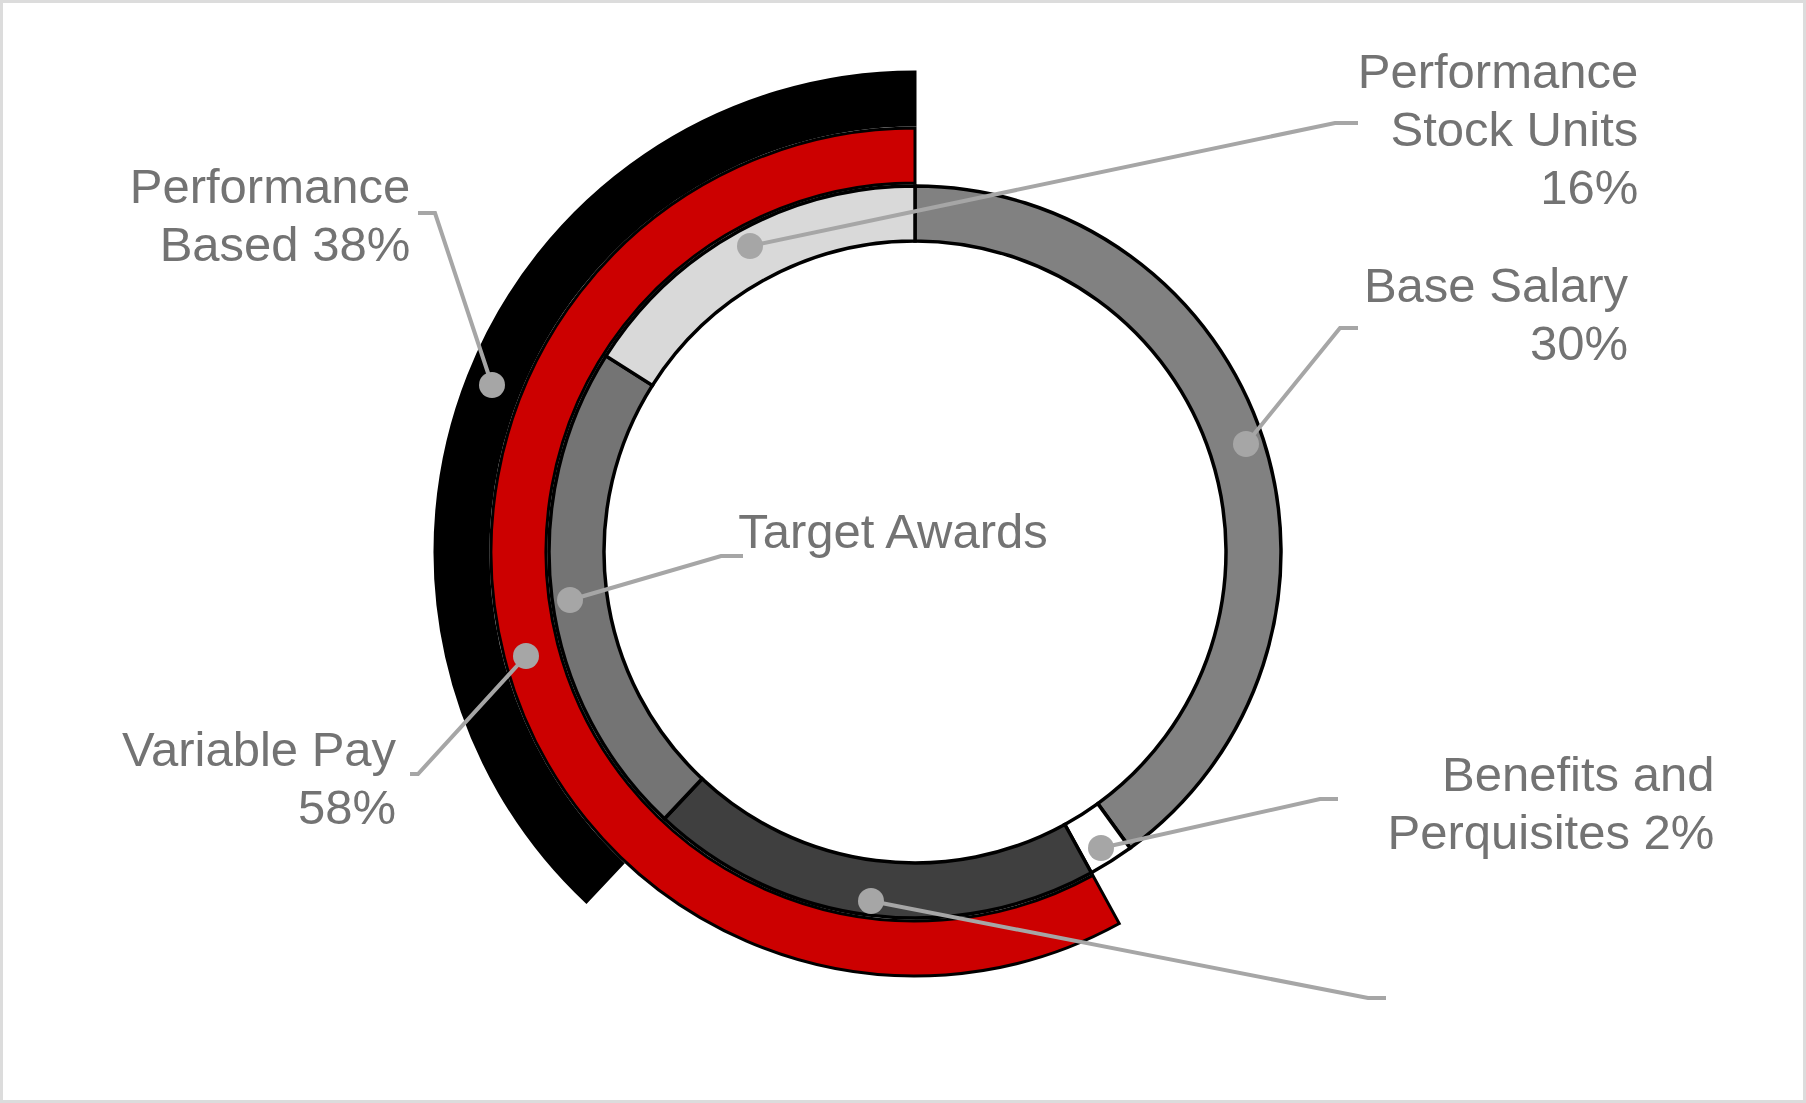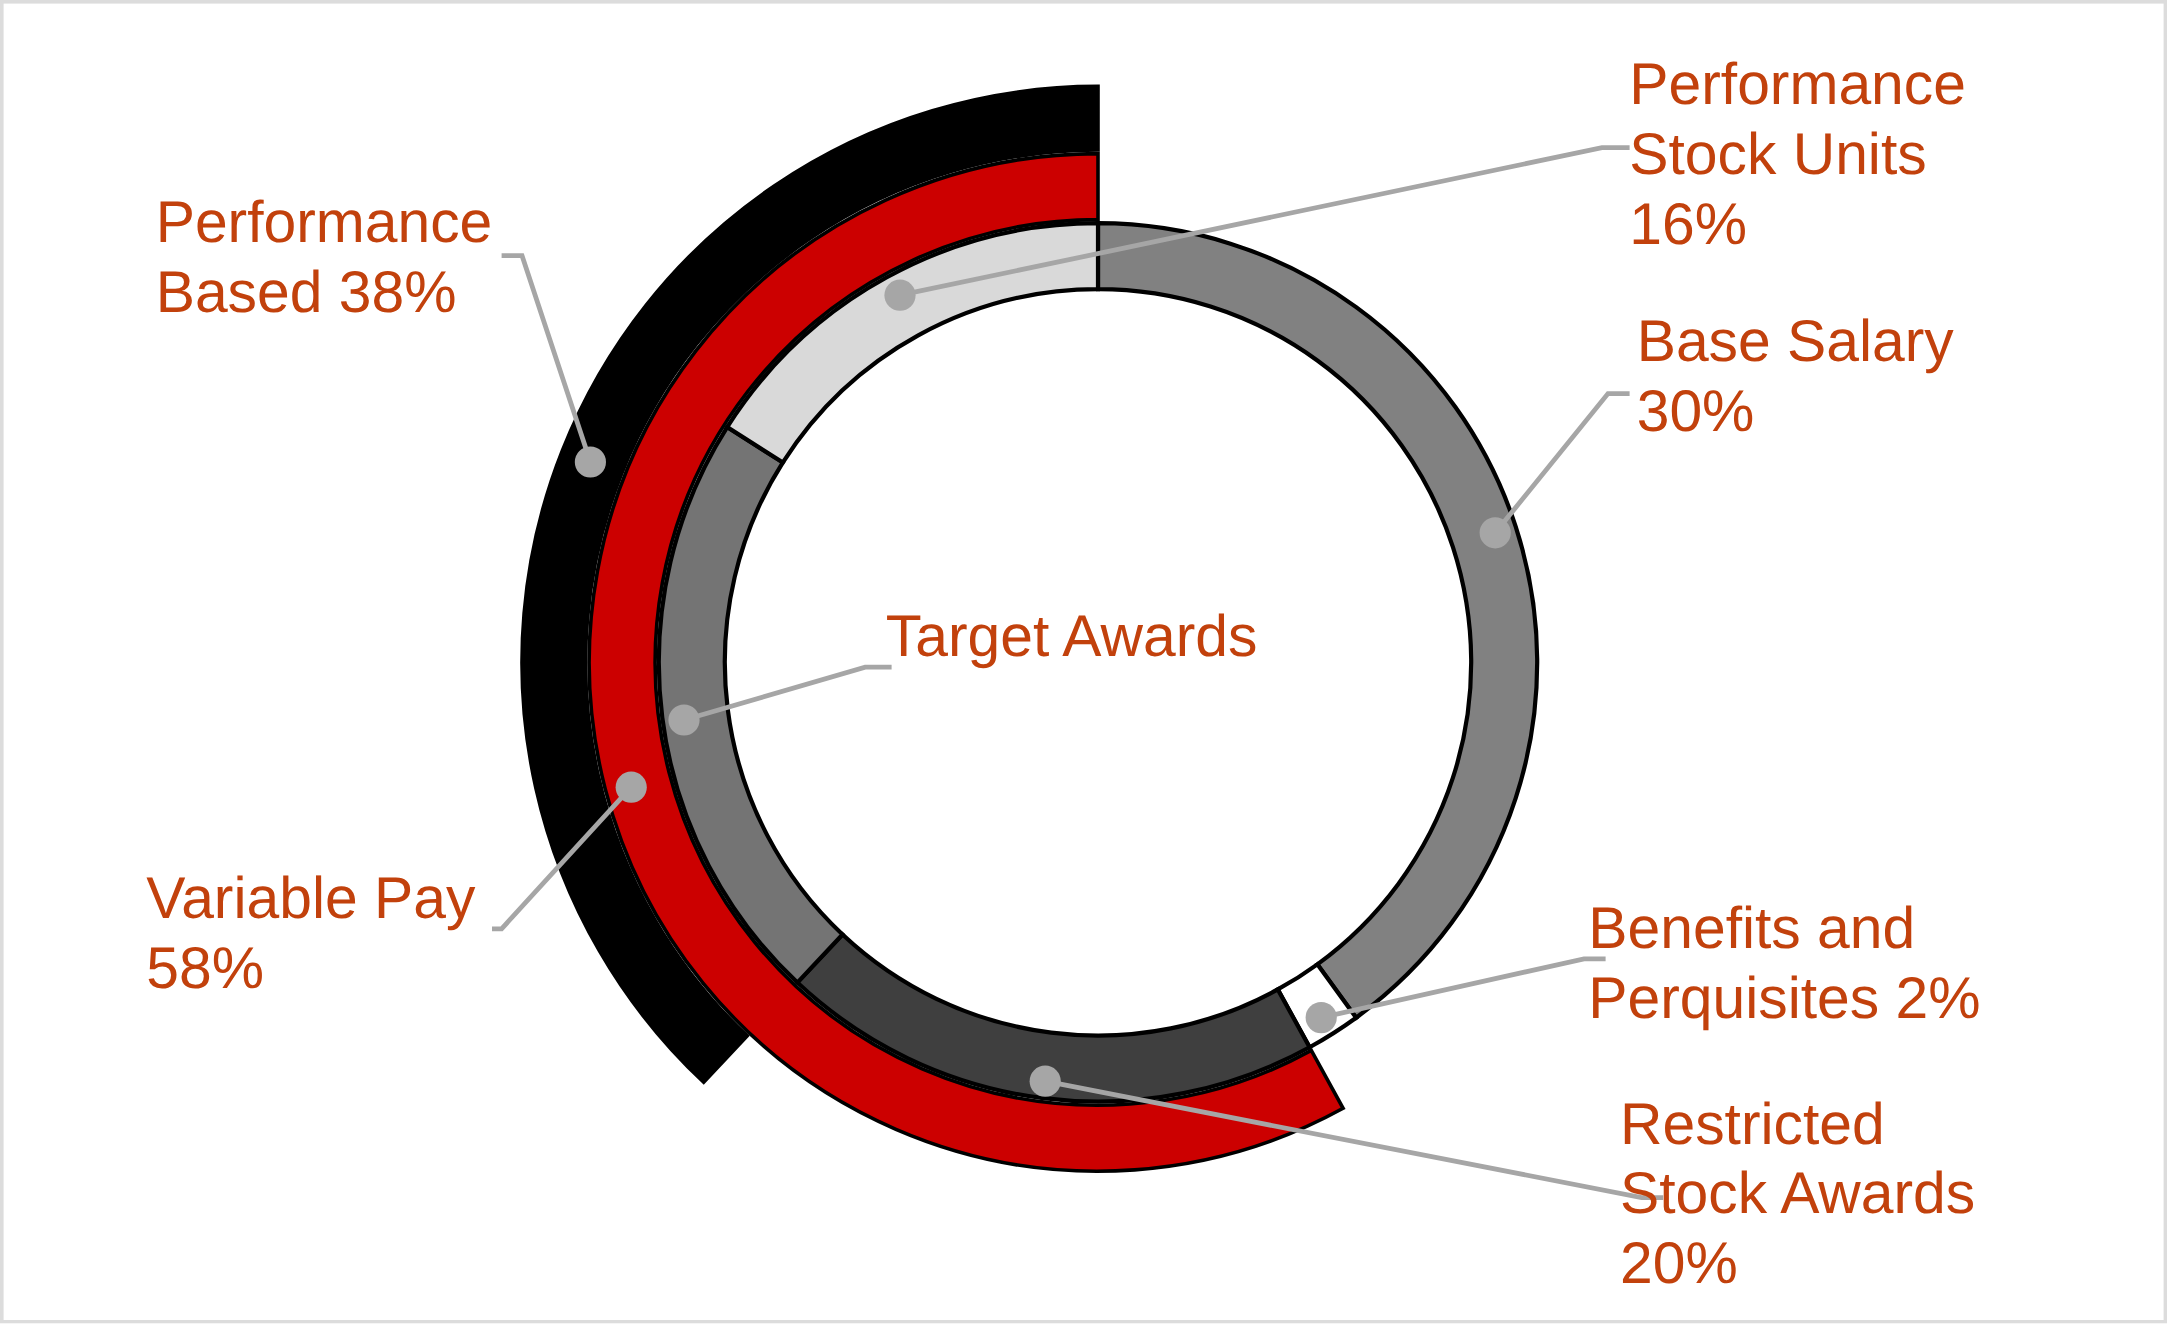--- a/index.html
+++ b/index.html
@@ -15,29 +15,29 @@
   }
   #chart-svg {
     position: absolute;
     left: 0; top: 0;
   }
   .label {
     position: absolute;
     transform: translateX(-50%);
     font-size: 49px;
     line-height: 58px;
-    color: #c2410c;
-    text-align: left;
+    color: #737373;
+    text-align: right;
     white-space: nowrap;
   }
   .label span { display: block; }
   .lbl-performance-based { left: 267px;  top: 154px; }
   .lbl-psu               { left: 1495px; top: 39px;  }
   .lbl-base-salary       { left: 1493px; top: 253px; }
-  .lbl-benefits          { left: 1484px; top: 742px; }
+  .lbl-benefits          { left: 1548px; top: 742px; }
   .lbl-restricted        { left: 1495px; top: 905px; }
   .lbl-variable-pay      { left: 256px;  top: 717px; }
   .lbl-target-bonus      { left: 890px;  top: 499px; }
 </style>
 </head>
 <body>
 
 <div class="canvas">
 
   <svg id="chart-svg" width="1806" height="1103" viewBox="0 0 1806 1103">
@@ -78,25 +78,20 @@
   <div class="label lbl-base-salary">
     <span>Base Salary</span>
     <span>30%</span>
   </div>
 
   <div class="label lbl-benefits">
     <span>Benefits and</span>
     <span>Perquisites 2%</span>
   </div>
 
-  <div class="label lbl-restricted">
-    <span>Restricted</span>
-    <span>Stock Awards</span>
-    <span>20%</span>
-  </div>
 
   <div class="label lbl-variable-pay">
     <span>Variable Pay</span>
     <span>58%</span>
   </div>
 
   <div class="label lbl-target-bonus">
     <span>Target Awards</span>
   </div>
 

